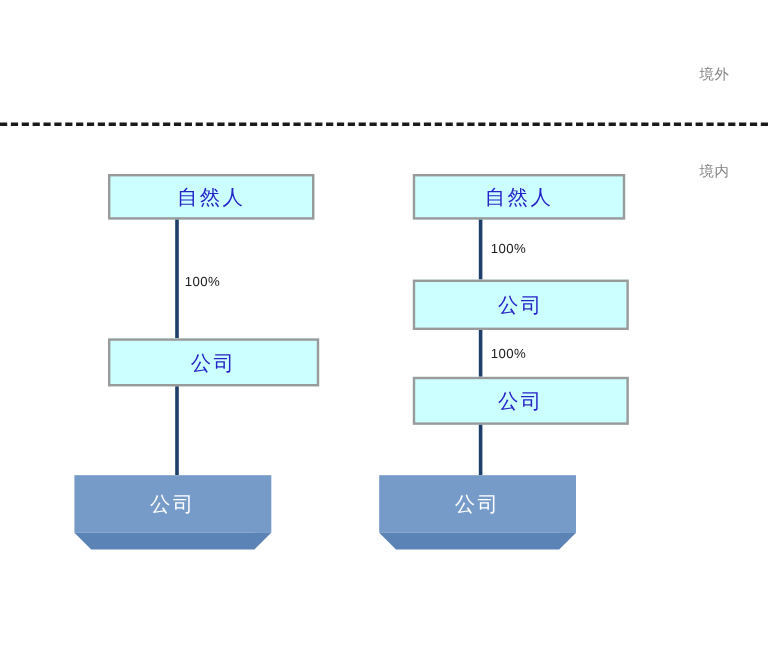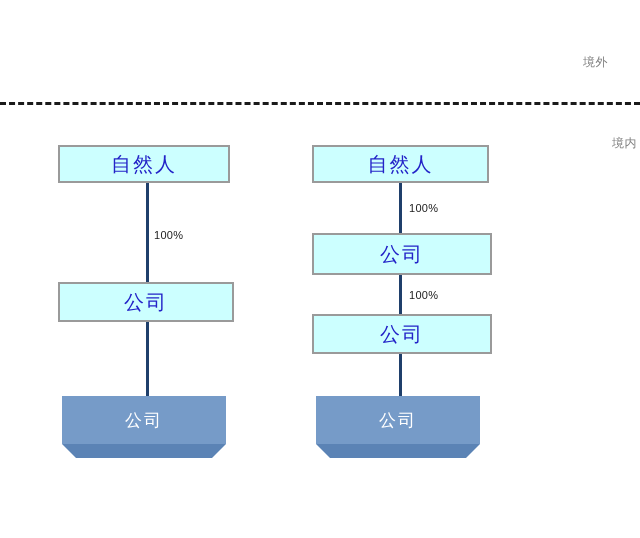--- a/index.html
+++ b/index.html
@@ -32,26 +32,27 @@
     white-space: nowrap;
   }
 
   
   .node {
     position: absolute;
     box-sizing: border-box;
     background: #ccffff;
     border: 2px solid #9a9a9a;
     color: #2323c8;
-    font-size: 20px;
+    font-size: 17px;
     letter-spacing: 2px;
     display: flex;
     align-items: center;
     justify-content: center;
     line-height: 1;
+    margin-left: 32px;
   }
 
   
   .node3d {
     position: absolute;
   }
   .node3d .face {
     position: absolute;
     left: 0;
     top: 0;
@@ -95,21 +96,21 @@
 </style>
 </head>
 <body>
 
 <div id="canvas">
 
   <div class="zone-label" style="left:583px; top:54px;">境外</div>
 
   <div class="boundary-line" style="top:102px;"></div>
 
-  <div class="zone-label" style="left:612px; top:135px;">境内</div>
+  <div class="zone-label" style="left:583px; top:135px;">境内</div>
 
   <div class="node" style="left:58px; top:145px; width:172px; height:38px;">自然人</div>
 
   <div class="connector" style="left:146px; top:183px; height:99px;"></div>
   <div class="pct-label" style="left:154px; top:229px;">100%</div>
 
   <div class="node" style="left:58px; top:282px; width:176px; height:40px;">公司</div>
 
   <div class="connector" style="left:146px; top:322px; height:74px;"></div>
 

